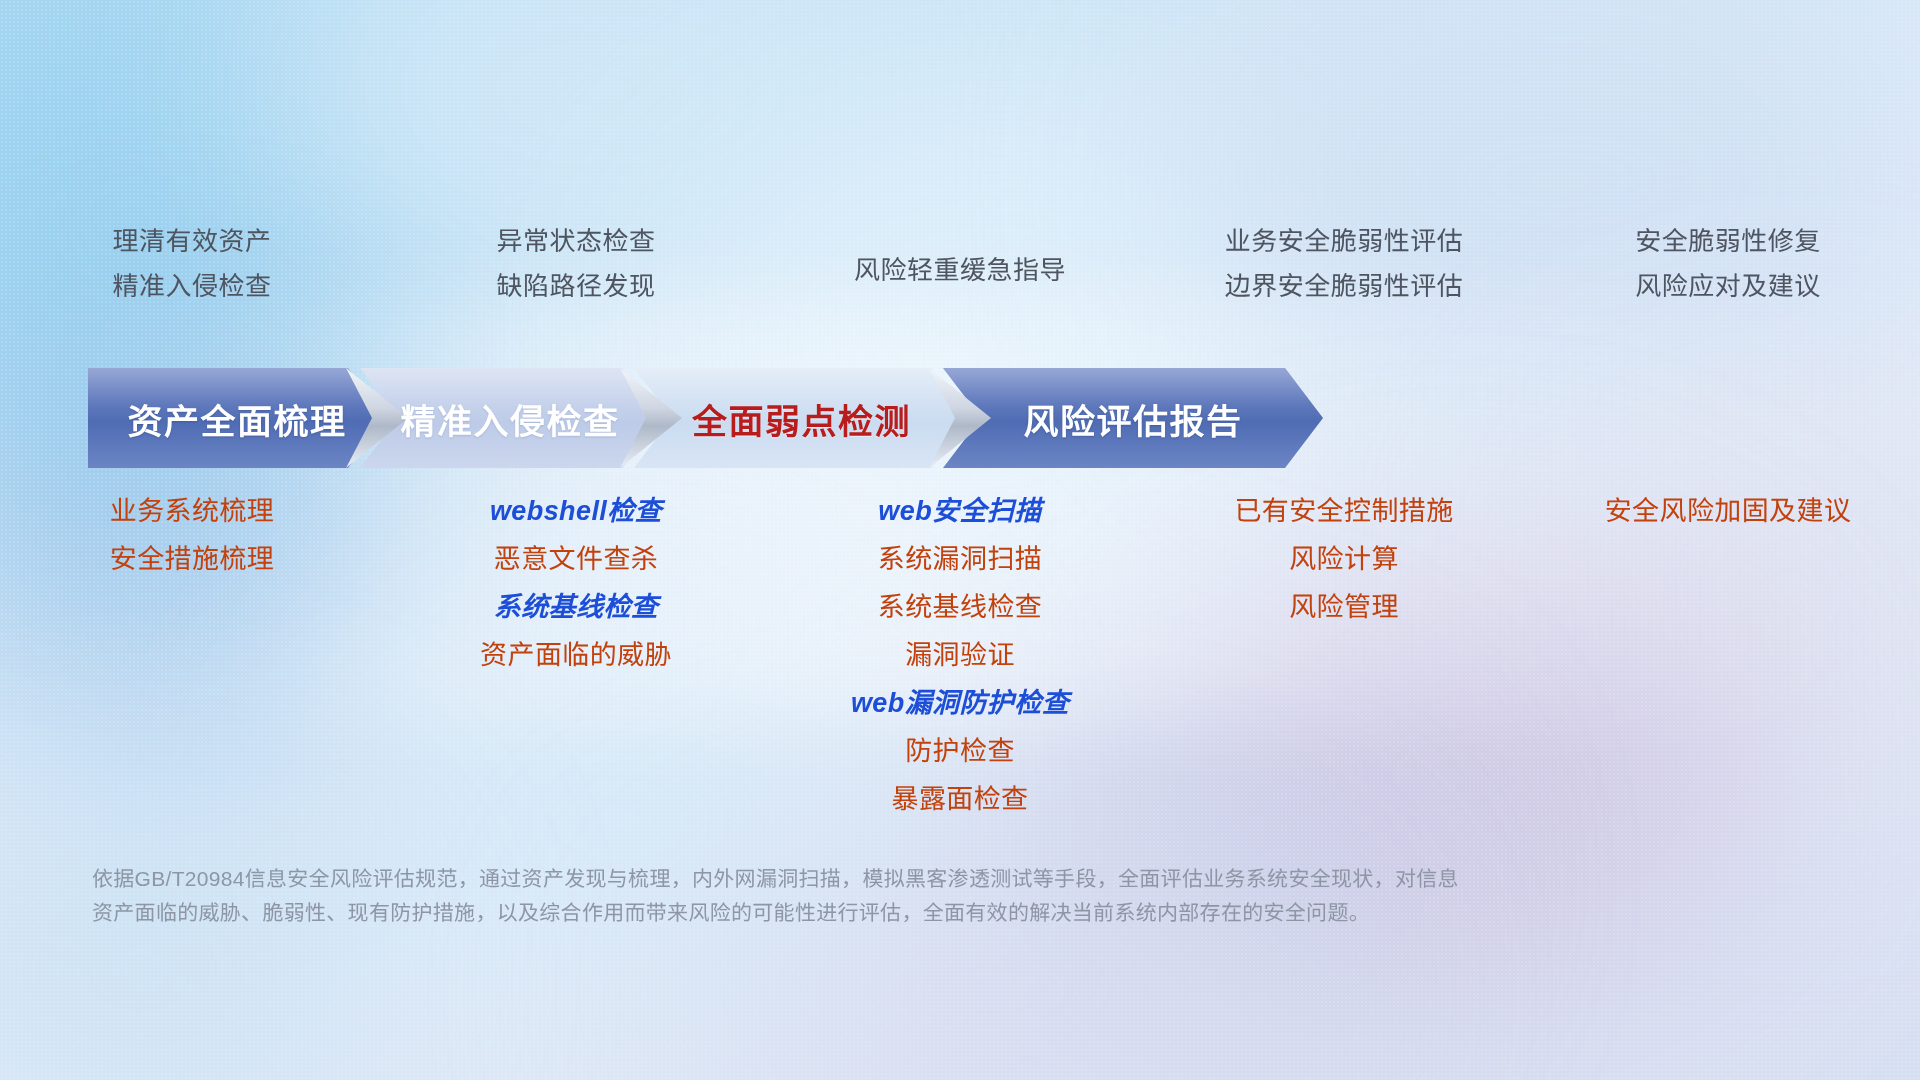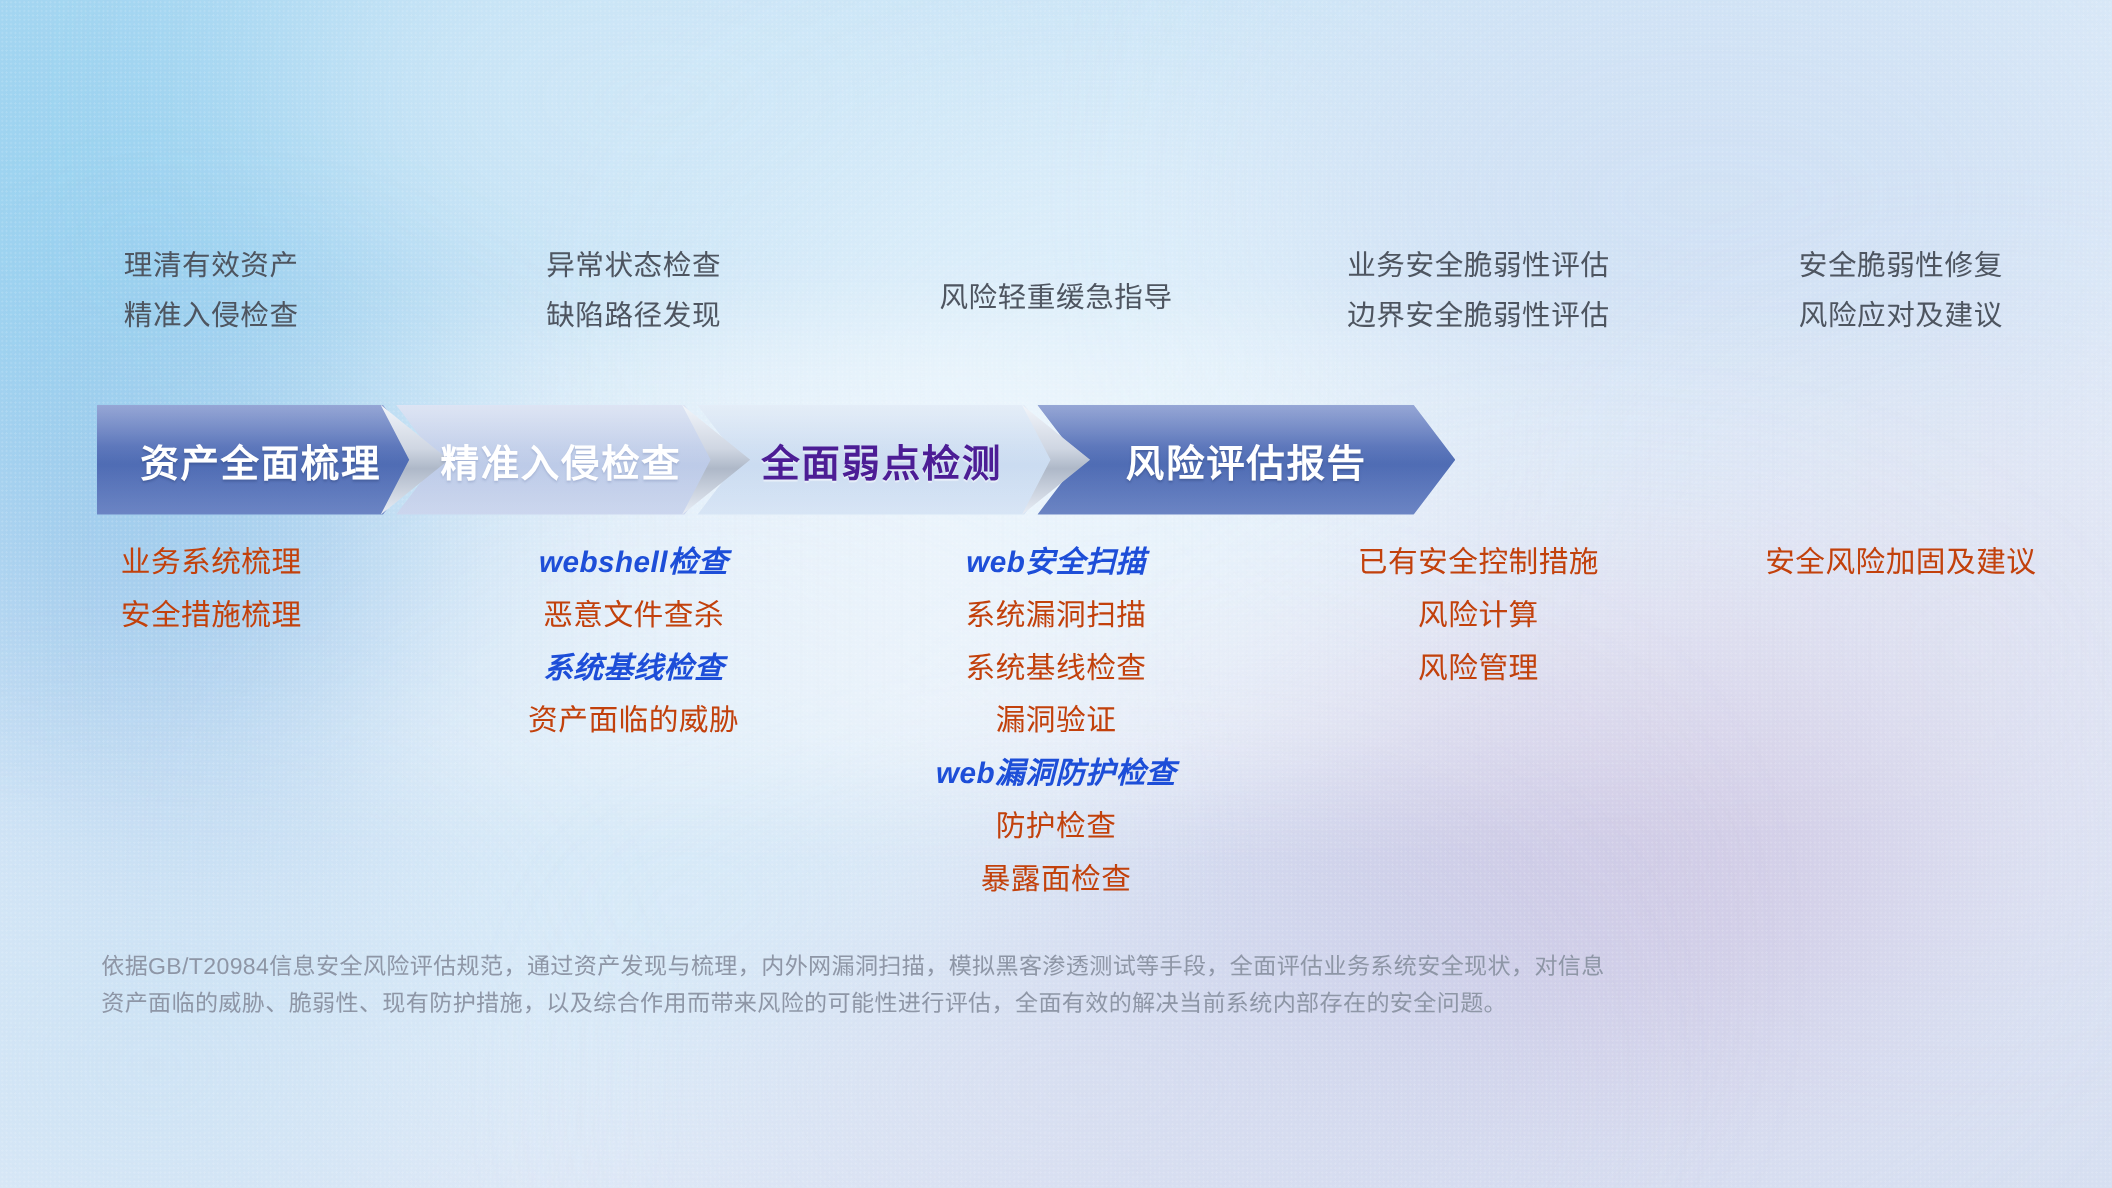--- a/index.html
+++ b/index.html
@@ -90,21 +90,21 @@
   .s3{flex:0 0 335px;}
   .s4{flex:0 0 310px;}
   .s5{flex:0 0 380px;}
 
   
   .p-dark   .body{background:linear-gradient(180deg,#6079c0 0%,#4f6cb4 52%,#5b77bd 100%);}
   .p-dark   .label{color:#ffffff;text-shadow:0 1px 2px rgba(30,50,100,.30);}
   .p-peri   .body{background:linear-gradient(180deg,#ccd7ee 0%,#bdcbe8 55%,#c6d2ec 100%);}
   .p-peri   .label{color:#ffffff;text-shadow:0 1px 2px rgba(80,100,150,.22);}
   .p-pale   .body{background:linear-gradient(180deg,#d6e4f4 0%,#cbdcf1 55%,#d3e2f4 100%);}
-  .p-pale   .label{color:#4c1d95;text-shadow:0 1px 1px rgba(255,255,255,.55);}
+  .p-pale   .label{color:#b91c1c;text-shadow:0 1px 1px rgba(255,255,255,.55);}
   .p-mid    .body{background:linear-gradient(180deg,#b3cbec 0%,#a3c0e7 55%,#aec7ea 100%);}
   .p-mid    .label{color:#ffffff;text-shadow:0 1px 2px rgba(60,90,150,.25);}
 
   
   .sep{
     position:absolute;top:0;height:100px;width:62px;z-index:1;
     background:linear-gradient(180deg,#f2f5fa 0%,#cfd6e2 40%,#aeb8c8 58%,#e9eef6 100%);
     clip-path:polygon(0 0, 100% 50%, 0 100%, 26px 50%);
   }
 

